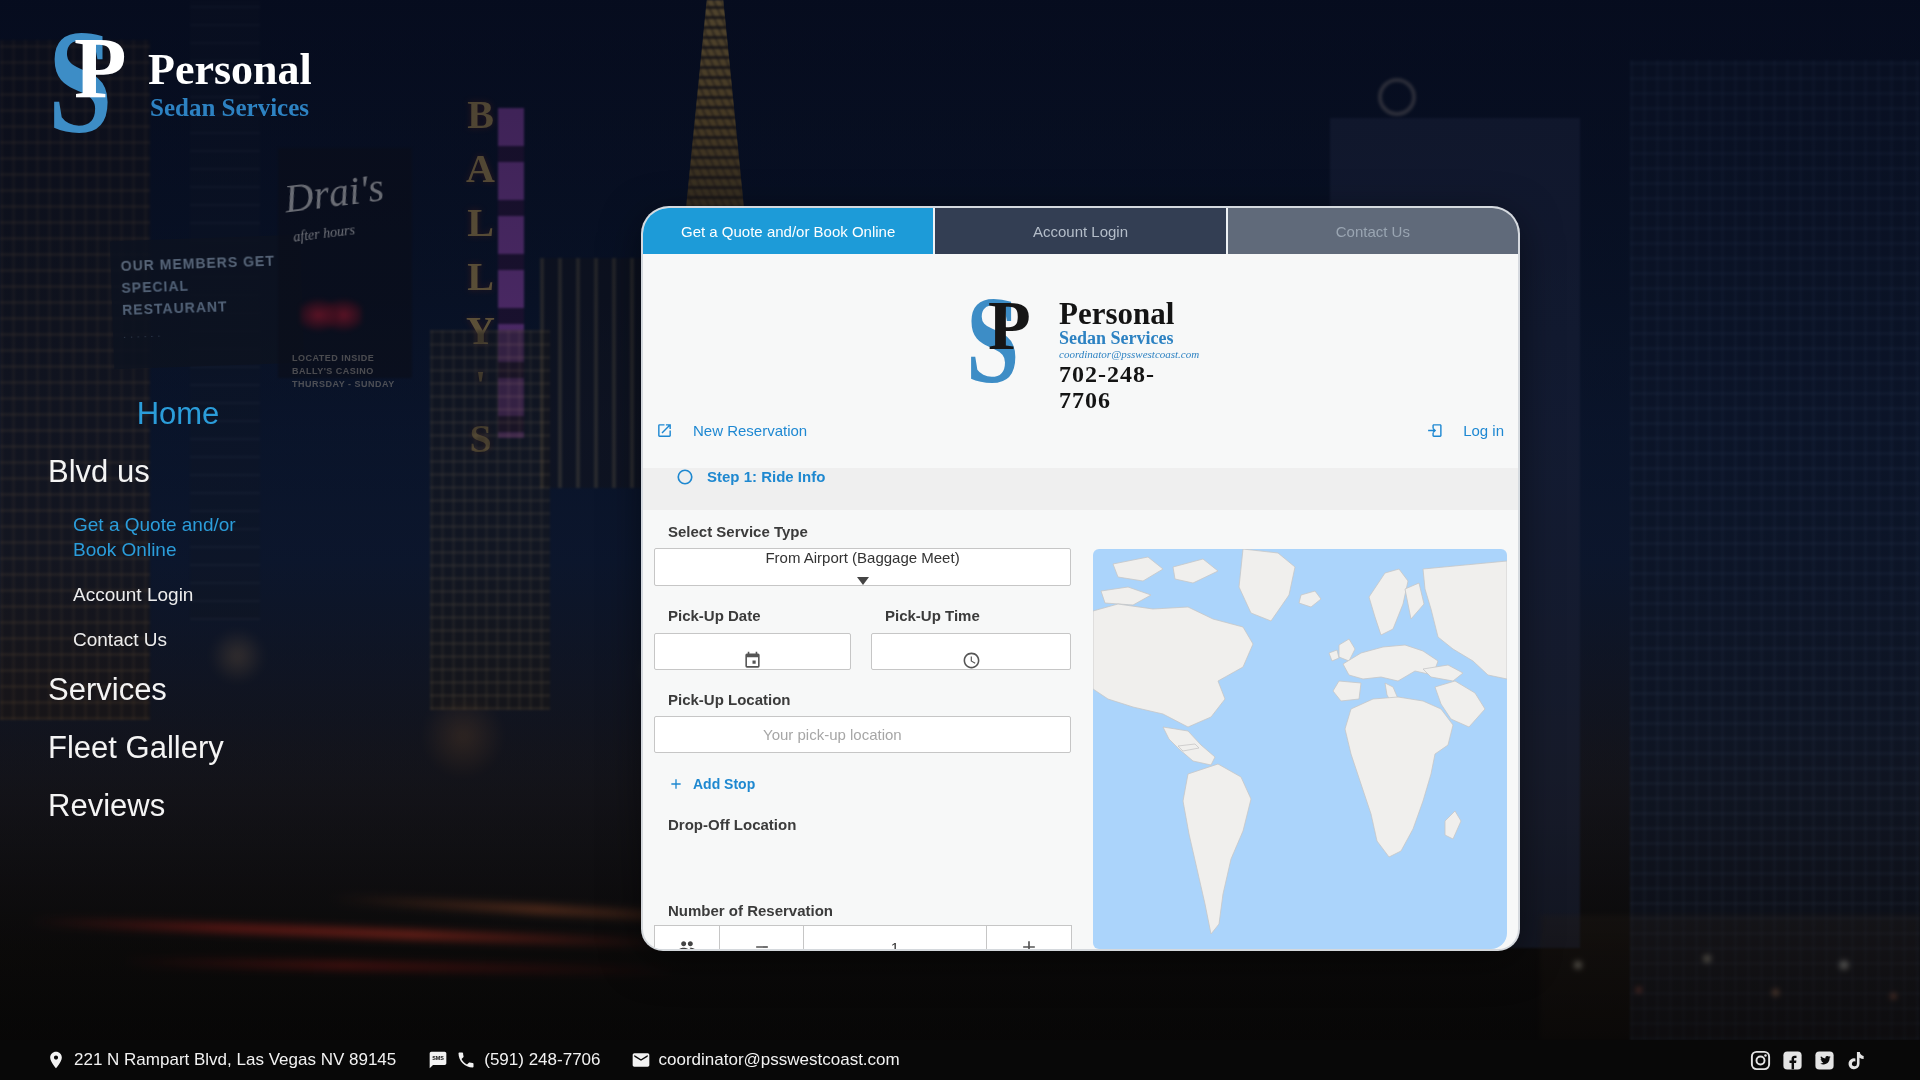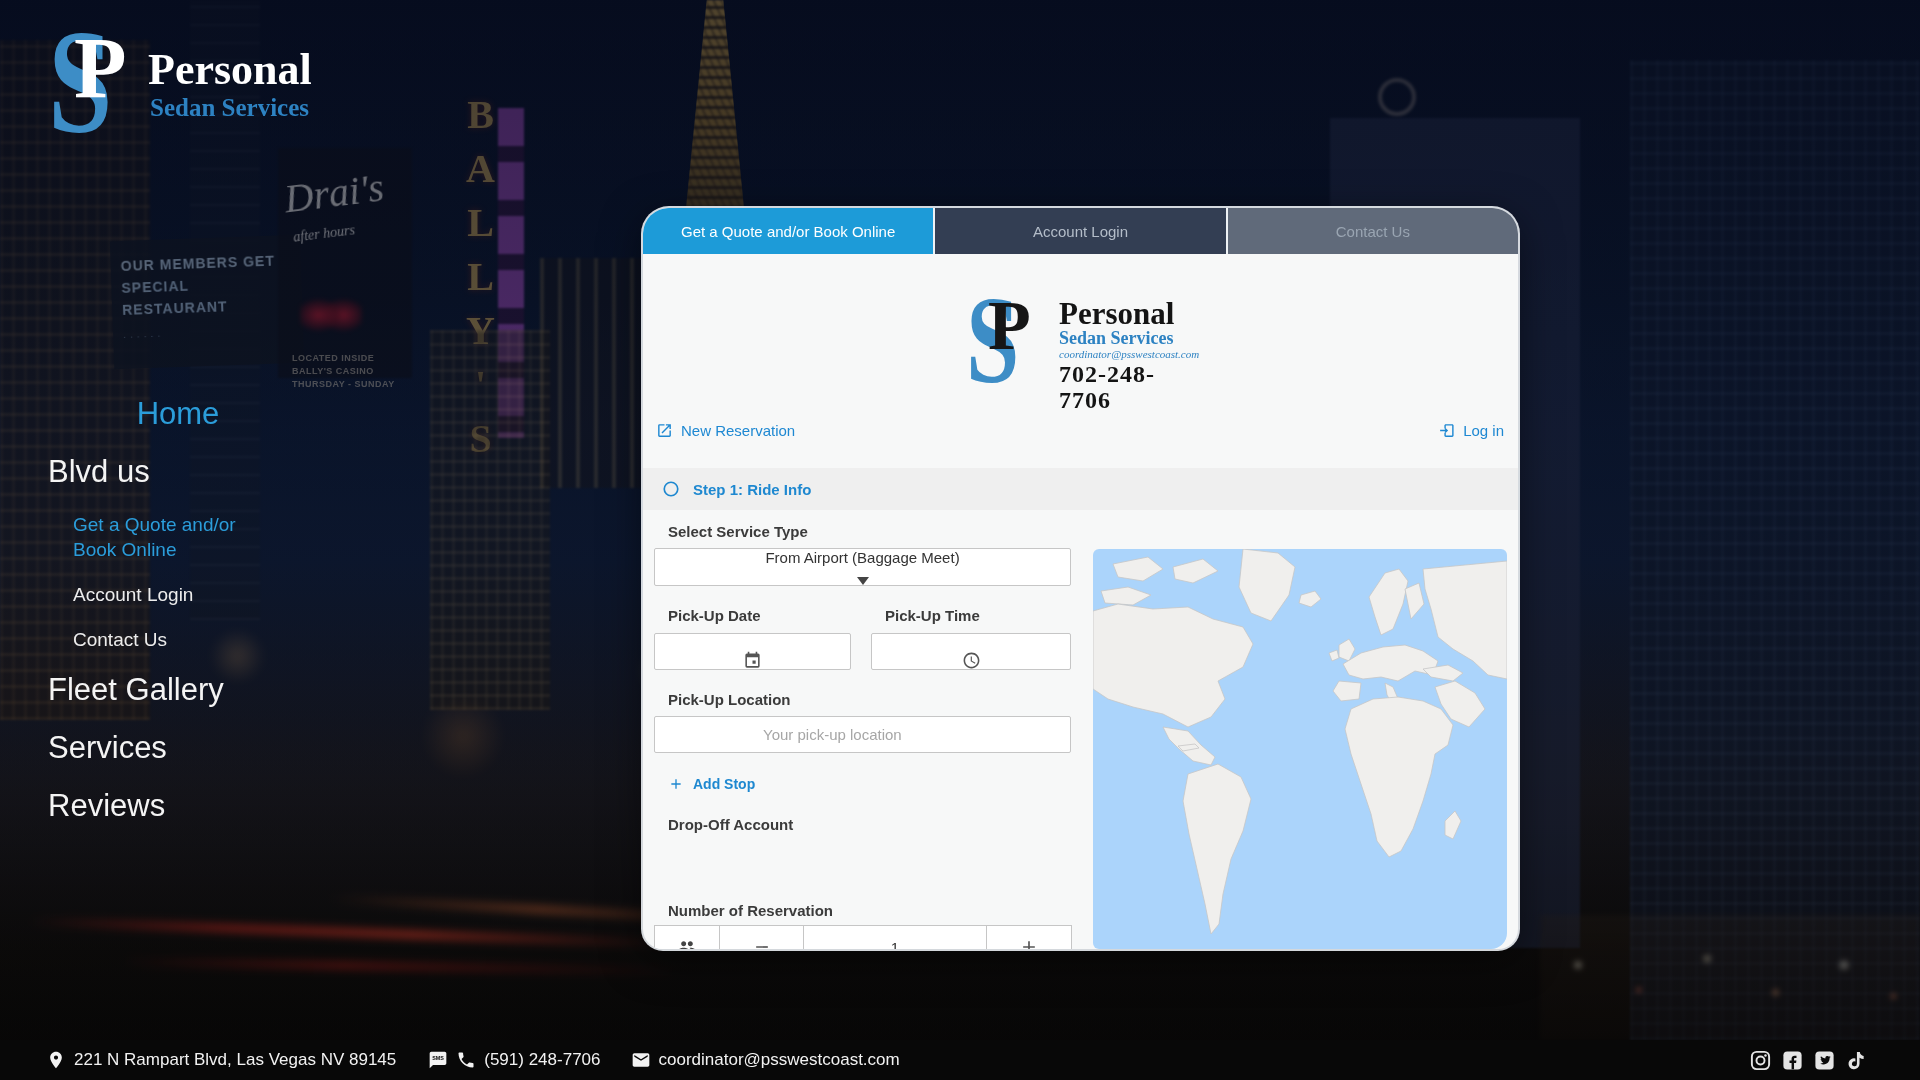--- a/index.html
+++ b/index.html
@@ -117,27 +117,27 @@
   .wlogo .mono .s { position:absolute; left:0; top:0; font-size:96px; color:#3d8dc6;
      transform:scaleY(1.3); transform-origin:top; font-weight:bold; }
   .wlogo .mono .p { position:absolute; left:22px; top:18px; font-size:70px; color:#161616; font-weight:bold; }
   .wlogo .col { position:absolute; left:93px; top:32px; font-family:"Liberation Serif", serif; }
   .wlogo .n1 { font-size:31px; font-weight:bold; color:#141414; line-height:31px; }
   .wlogo .n2 { font-size:18px; font-weight:bold; color:#2d82c2; line-height:19px; }
   .wlogo .n3 { font-size:11px; font-style:italic; color:#2d82c2; line-height:13px; }
   .wlogo .n4 { font-size:24px; font-weight:bold; color:#141414; line-height:26px; letter-spacing:1px; }
 
   .linkrow { position:absolute; left:11px; right:14px; top:214px; height:22px; }
-  .wlink { position:absolute; top:0; display:flex; align-items:center; gap:8px;
+  .wlink { position:absolute; top:0; display:flex; align-items:center; gap:20px;
      color:#1e88d2; font-size:15px; cursor:pointer; text-decoration:none; }
   .wlink.left { left:2px; } .wlink.right { right:0; }
   .wlink svg { width:17px; height:17px; }
 
   .stepbar { position:absolute; left:0; top:260px; width:875px; height:42px; background:#efefef;
-     display:flex; align-items:center; padding-left:19px; gap:13px; }
+     display:flex; padding-left:33px; gap:13px; }
   .stepbar svg { width:18px; height:18px; }
   .stepbar .txt { color:#1e88d0; font-size:15px; font-weight:bold; }
 
   .flabel { position:absolute; font-size:15px; font-weight:bold; color:#3b3b3b; }
   .fbox { position:absolute; background:#ffffff; border:1px solid #c6c6c6; border-radius:2px;flex-direction:column; }
   .select-box { left:11px; top:340px; width:417px; height:38px; display:flex; align-items:center;
      padding:0 14px; cursor:pointer; }
   .select-box .val { flex:1; font-size:15px; color:#333; }
   .select-box svg { width:12px; height:8px; }
   .input-wrap { display:flex; align-items:center; }
@@ -223,22 +223,22 @@
   </div>
 
   <nav class="nav">
     <a class="main blue">Home</a>
     <a class="main">Blvd us</a>
     <div class="subs">
       <a class="sub blue">Get a Quote and/or Book Online</a>
       <a class="sub">Account Login</a>
       <a class="sub">Contact Us</a>
     </div>
+    <a class="main">Services</a>
     <a class="main">Fleet Gallery</a>
-    <a class="main">Services</a>
     <a class="main">Reviews</a>
   </nav>
 
   <div class="widget">
     <div class="tabs">
       <div class="tab active">Get a Quote and/or Book Online</div>
       <div class="tab t2">Account Login</div>
       <div class="tab t3">Contact Us</div>
     </div>
 
@@ -311,21 +311,21 @@
       <input type="text" value="" placeholder="Your pick-up location" style="">
     </div>
 
     <a class="addstop">
       <svg viewBox="0 0 24 24" fill="#1e88d0">
           <path d="M19 13h-6v6h-2v-6H5v-2h6V5h2v6h6v2z"></path>
         </svg>
       <span>Add Stop</span>
     </a>
 
-    <div class="flabel" style="left:25px; top:608px;">Drop-Off Account</div>
+    <div class="flabel" style="left:25px; top:608px;">Drop-Off Location</div>
 
     <div class="flabel" style="left:25px; top:694px;">Number of Reservation</div>
     <div class="stepper">
       <div class="cell c-icon">
         <svg viewBox="0 0 24 24" fill="#444">
             <path d="M16 11c1.66 0 2.99-1.34 2.99-3S17.66 5 16 5c-1.66 0-3 1.34-3 3s1.34 3 3 3zm-8 0c1.66 0 2.99-1.34 2.99-3S9.66 5 8 5C6.34 5 5 6.34 5 8s1.34 3 3 3zm0 2c-2.33 0-7 1.17-7 3.5V19h14v-2.5c0-2.33-4.67-3.5-7-3.5zm8 0c-.29 0-.62.02-.97.05 1.16.84 1.97 1.97 1.97 3.45V19h6v-2.5c0-2.33-4.67-3.5-7-3.5z"></path>
           </svg>
       </div>
       <div class="cell c-minus">
         <svg viewBox="0 0 24 24" fill="#555">

